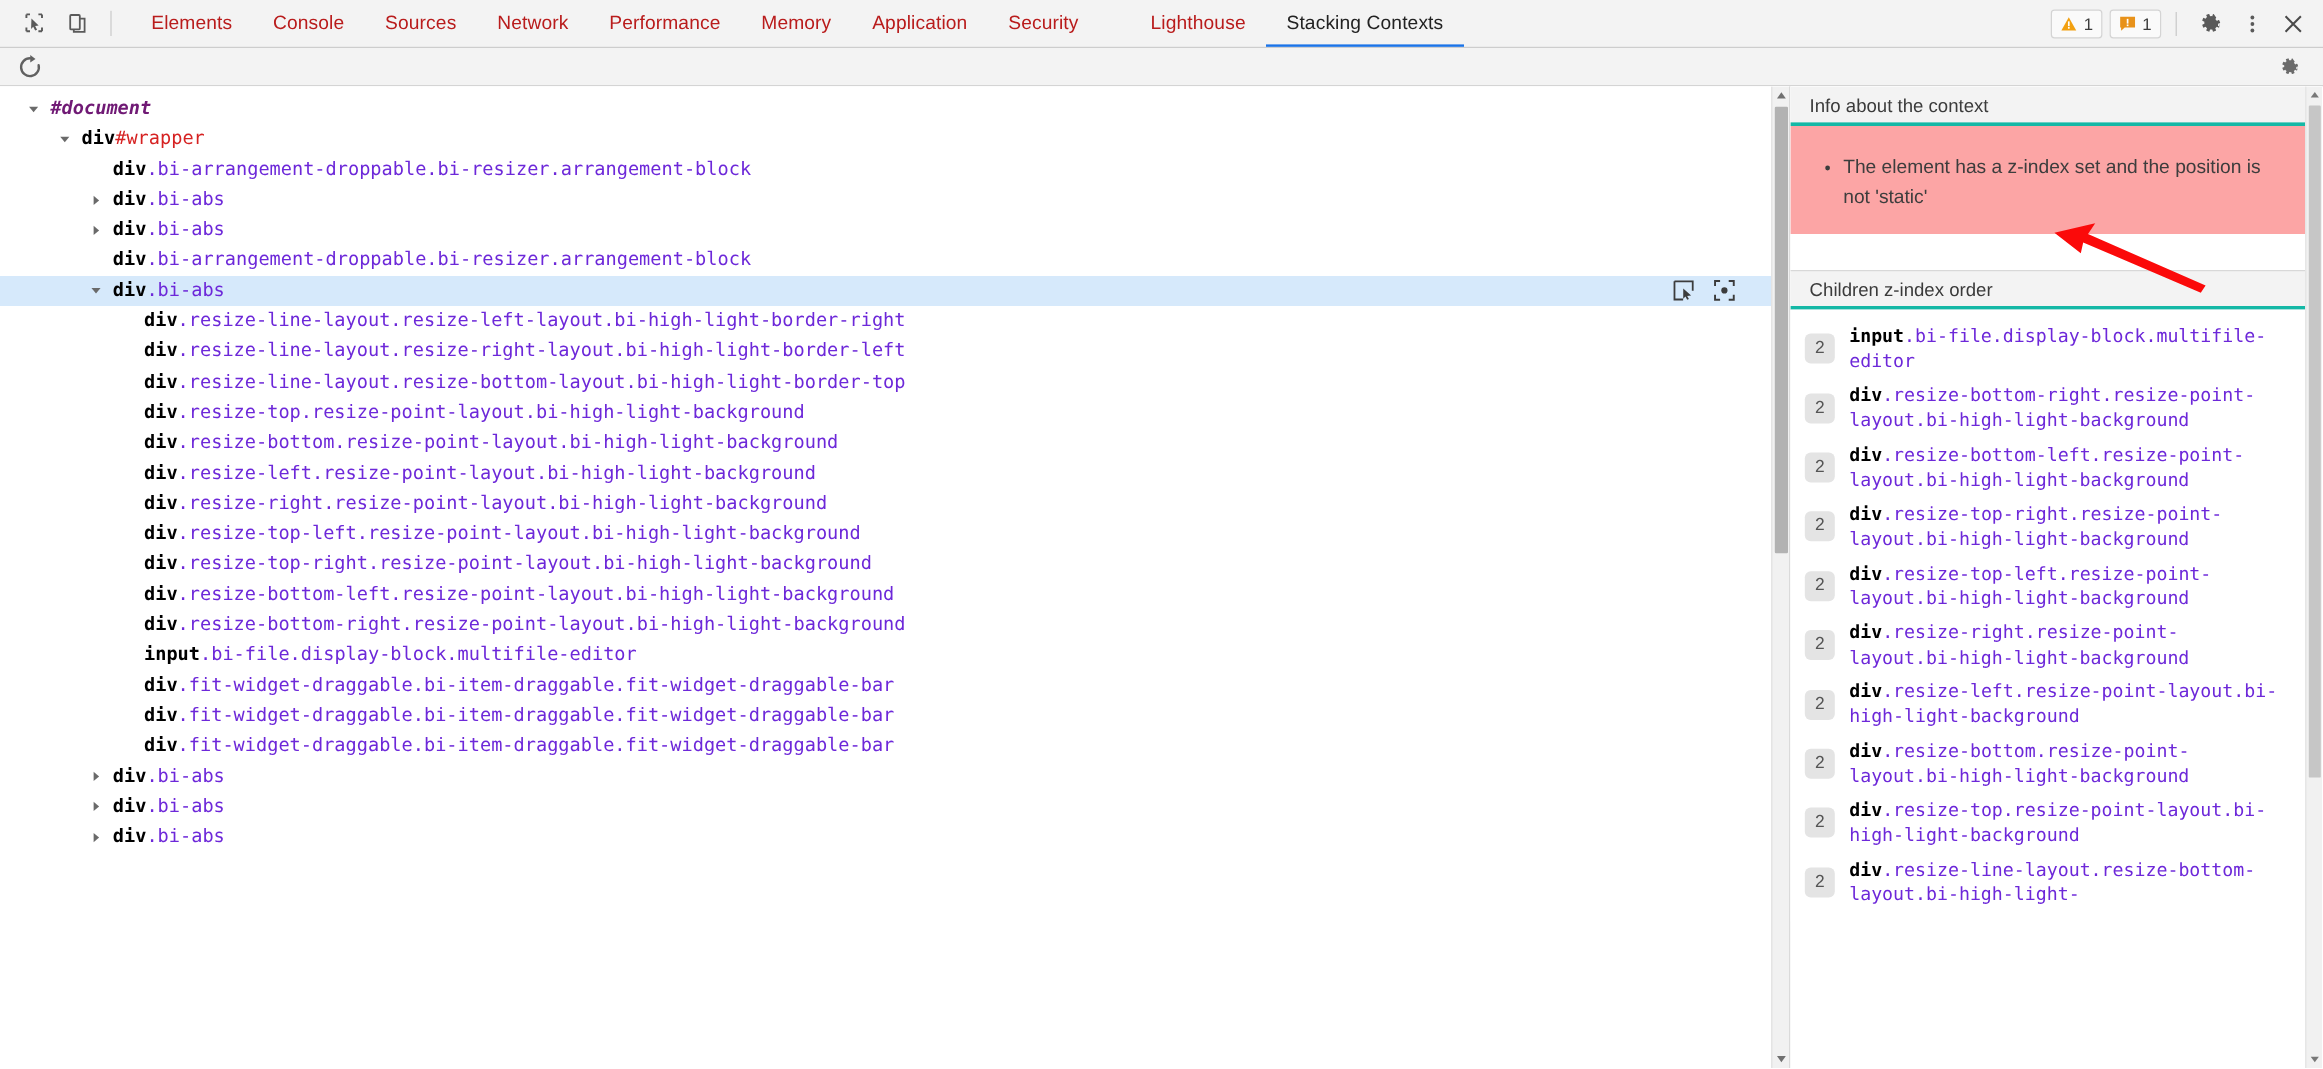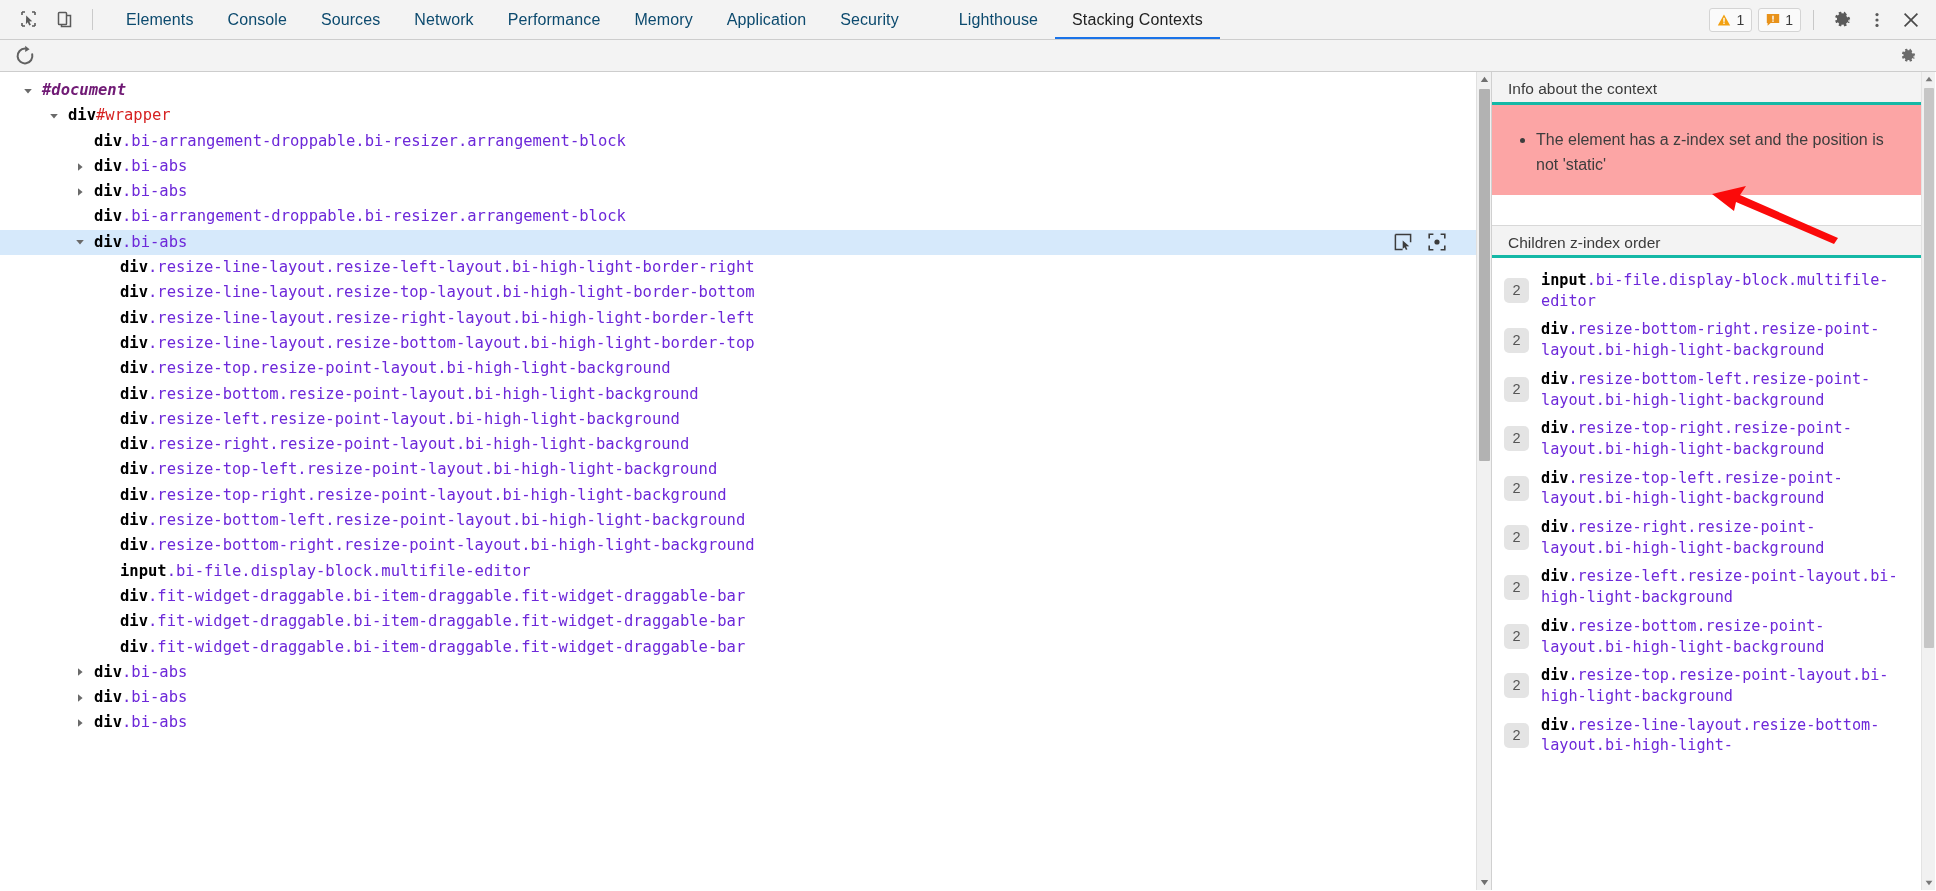--- a/index.html
+++ b/index.html
@@ -45,21 +45,21 @@
     display: flex;
     align-items: stretch;
     margin-left: 6px;
   }
   .tab {
     position: relative;
     display: flex;
     align-items: center;
     padding: 0 17px;
     font-size: 16px;
-    color: #0c4a6e;
+    color: #b91c1c;
     cursor: pointer;
     white-space: nowrap;
     letter-spacing: .1px;
   }
   .tab.active { color: #222222; }
   .tab.active::after {
     content: "";
     position: absolute;
     left: 0; right: 0; bottom: 0;
     height: 2px;
@@ -491,23 +491,20 @@
                   <path d="M1.2 5.4 V1.2 H5.4 M12.6 1.2 H16.8 V5.4 M16.8 12.6 V16.8 H12.6 M5.4 16.8 H1.2 V12.6" fill="none" stroke="#3c3c3c" stroke-width="1.6"></path>
                   <circle cx="9" cy="9" r="2.6" fill="#3c3c3c"></circle>
                 </svg>
               </span>
             </span>
           </div>
           <div class="tree-row">
             <span class="row-text" style="margin-left: 120px;"><span class="tag-name">div</span><span class="tag-class">.resize-line-layout.resize-left-layout.bi-high-light-border-right</span></span>
           </div>
           <div class="tree-row">
-            <span class="row-text" style="margin-left: 120px;"><span class="tag-name">div</span><span class="tag-class">.resize-line-layout.resize-top-layout.bi-high-light-border-bottom</span></span>
-          </div>
-          <div class="tree-row">
             <span class="row-text" style="margin-left: 120px;"><span class="tag-name">div</span><span class="tag-class">.resize-line-layout.resize-right-layout.bi-high-light-border-left</span></span>
           </div>
           <div class="tree-row">
             <span class="row-text" style="margin-left: 120px;"><span class="tag-name">div</span><span class="tag-class">.resize-line-layout.resize-bottom-layout.bi-high-light-border-top</span></span>
           </div>
           <div class="tree-row">
             <span class="row-text" style="margin-left: 120px;"><span class="tag-name">div</span><span class="tag-class">.resize-top.resize-point-layout.bi-high-light-background</span></span>
           </div>
           <div class="tree-row">
             <span class="row-text" style="margin-left: 120px;"><span class="tag-name">div</span><span class="tag-class">.resize-bottom.resize-point-layout.bi-high-light-background</span></span>

